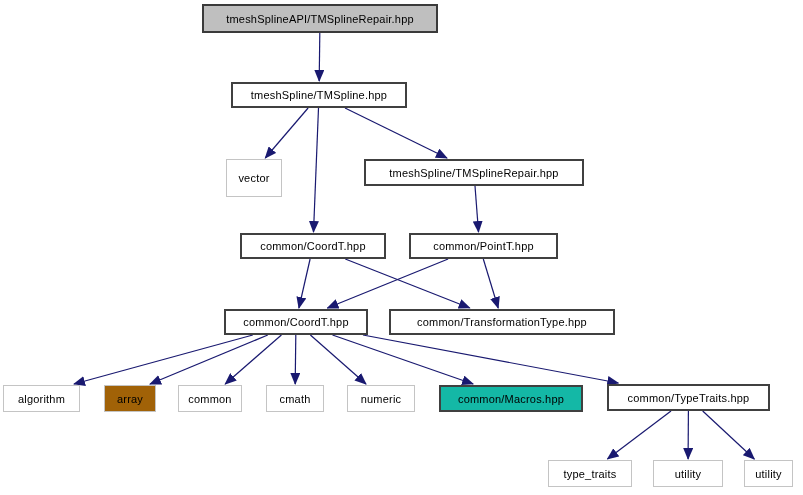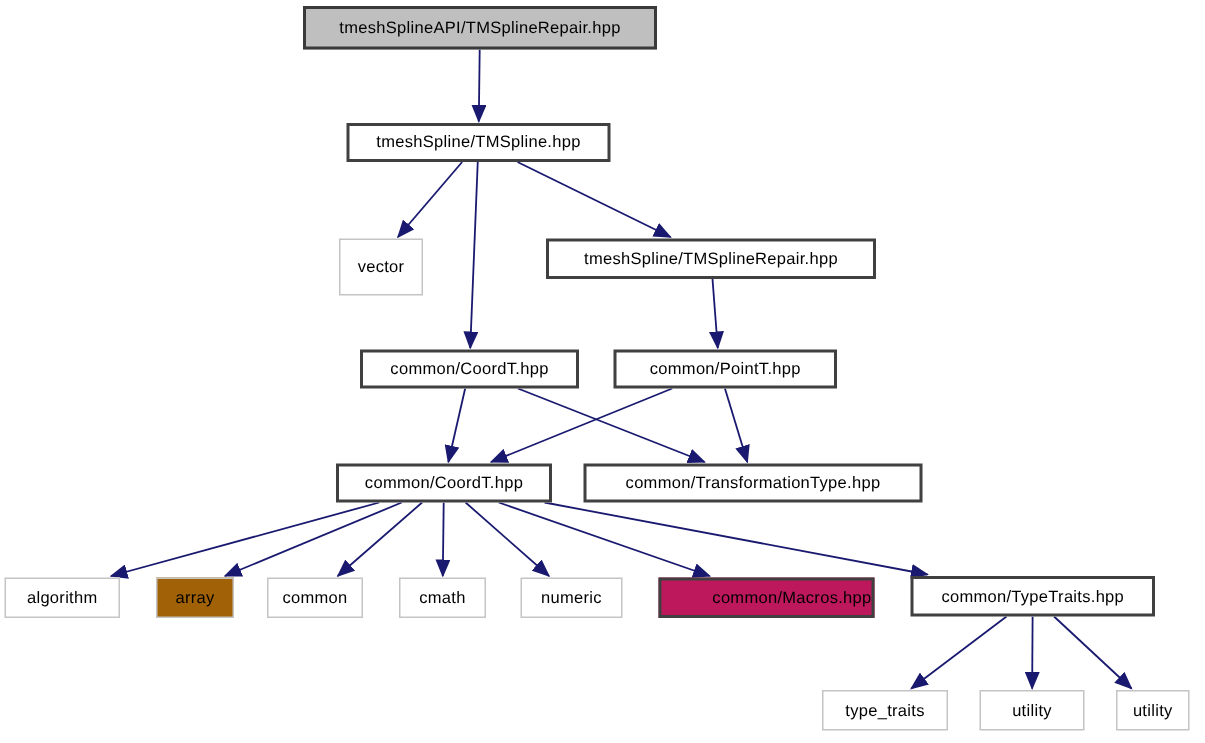--- a/index.html
+++ b/index.html
@@ -101,21 +101,21 @@
     </div>
     <div class="node" style="left: 178px; top: 385px; width: 64px; height: 27px; background: rgb(255, 255, 255); border-color: rgb(196, 196, 196); border-width: 1.5px;">
       <span class="label" style="color: rgb(0, 0, 0);">common</span>
     </div>
     <div class="node" style="left: 266px; top: 385px; width: 58px; height: 27px; background: rgb(255, 255, 255); border-color: rgb(196, 196, 196); border-width: 1.5px;">
       <span class="label" style="color: rgb(0, 0, 0);">cmath</span>
     </div>
     <div class="node" style="left: 347px; top: 385px; width: 68px; height: 27px; background: rgb(255, 255, 255); border-color: rgb(196, 196, 196); border-width: 1.5px;">
       <span class="label" style="color: rgb(0, 0, 0);">numeric</span>
     </div>
-    <div class="node" style="left: 439px; top: 385px; width: 144px; height: 27px; background: #be185d; border-color: rgb(64, 64, 64); border-width: 2px; justify-content: flex-end;">
+    <div class="node" style="left: 439px; top: 385px; width: 144px; height: 27px; background: #14b8a6; border-color: rgb(64, 64, 64); border-width: 2px;">
       <span class="label" style="color: rgb(0, 0, 0);">common/Macros.hpp</span>
     </div>
     <div class="node" style="left: 607px; top: 384px; width: 163px; height: 27px; background: rgb(255, 255, 255); border-color: rgb(64, 64, 64); border-width: 2px;">
       <span class="label" style="color: rgb(0, 0, 0);">common/TypeTraits.hpp</span>
     </div>
     <div class="node" style="left: 548px; top: 460px; width: 84px; height: 27px; background: rgb(255, 255, 255); border-color: rgb(196, 196, 196); border-width: 1.5px;">
       <span class="label" style="color: rgb(0, 0, 0);">type_traits</span>
     </div>
     <div class="node" style="left: 653px; top: 460px; width: 70px; height: 27px; background: rgb(255, 255, 255); border-color: rgb(196, 196, 196); border-width: 1.5px;">
       <span class="label" style="color: rgb(0, 0, 0);">utility</span>

